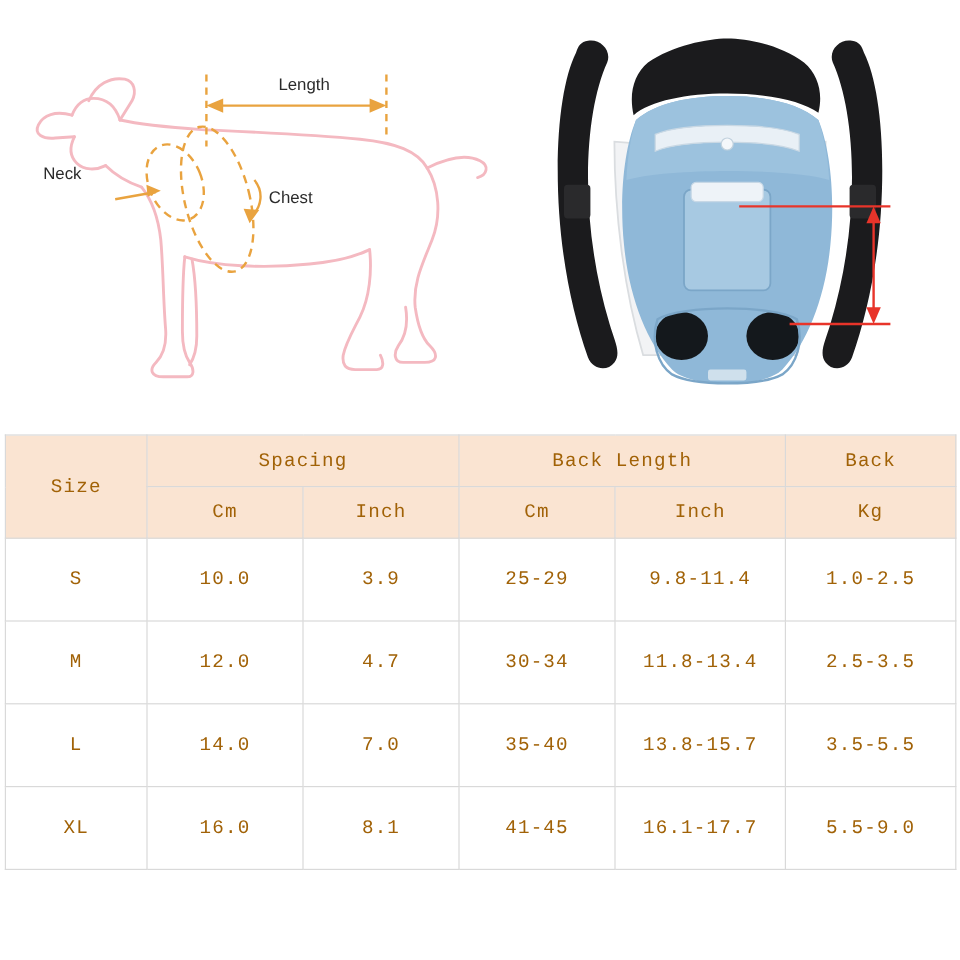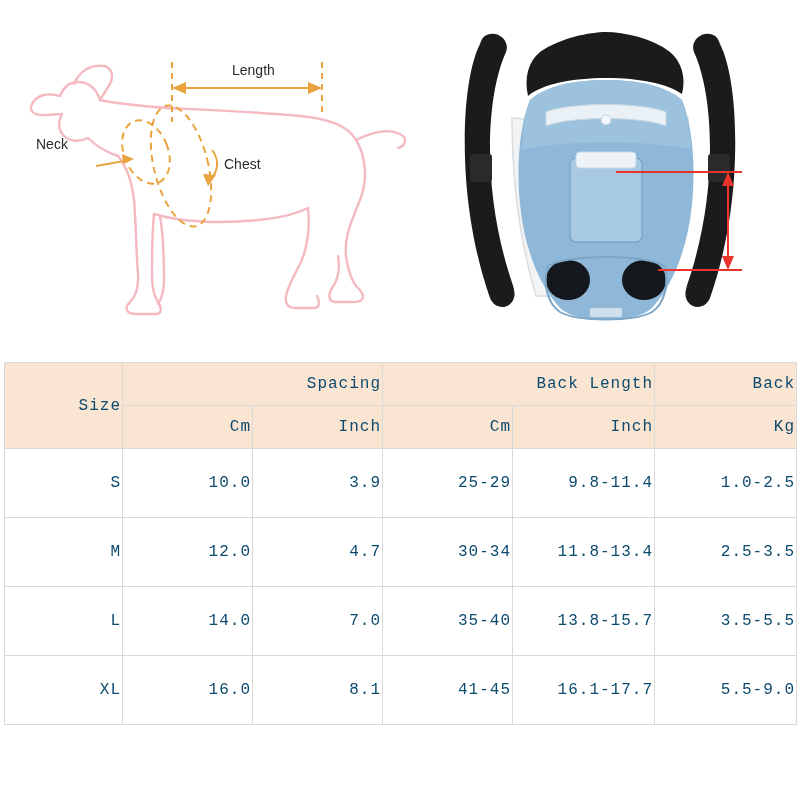--- a/index.html
+++ b/index.html
@@ -60,25 +60,25 @@
     top: 362px;
     width: 792px;
   }
   table.sizes {
     border-collapse: collapse;
     width: 792px;
     table-layout: fixed;
   }
   table.sizes td {
     border: 1px solid #d9d9d9;
-    text-align: right;
+    text-align: center;
     vertical-align: middle;
     font-family: "Liberation Mono", "DejaVu Sans Mono", monospace;
     font-size: 16px;
-    color: #0c4a6e;
+    color: #a16207;
     letter-spacing: 1px;
   }
   .hdr {
     background: #fae4d2;
     height: 40px;
   }
   .hdr-tall {
     background: #fae4d2;
   }
   .body-row td {

